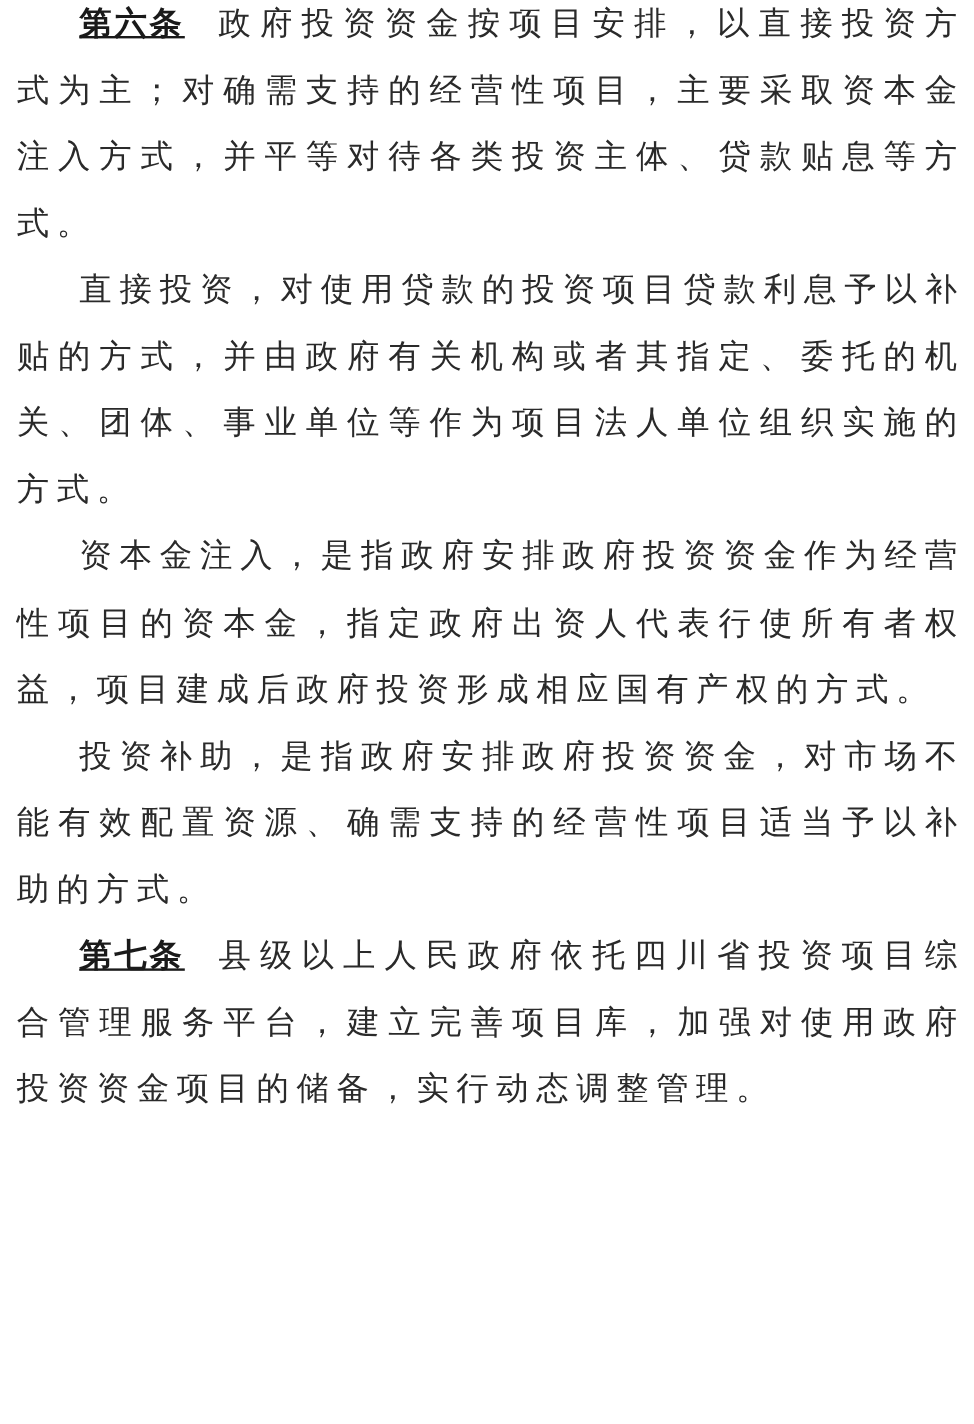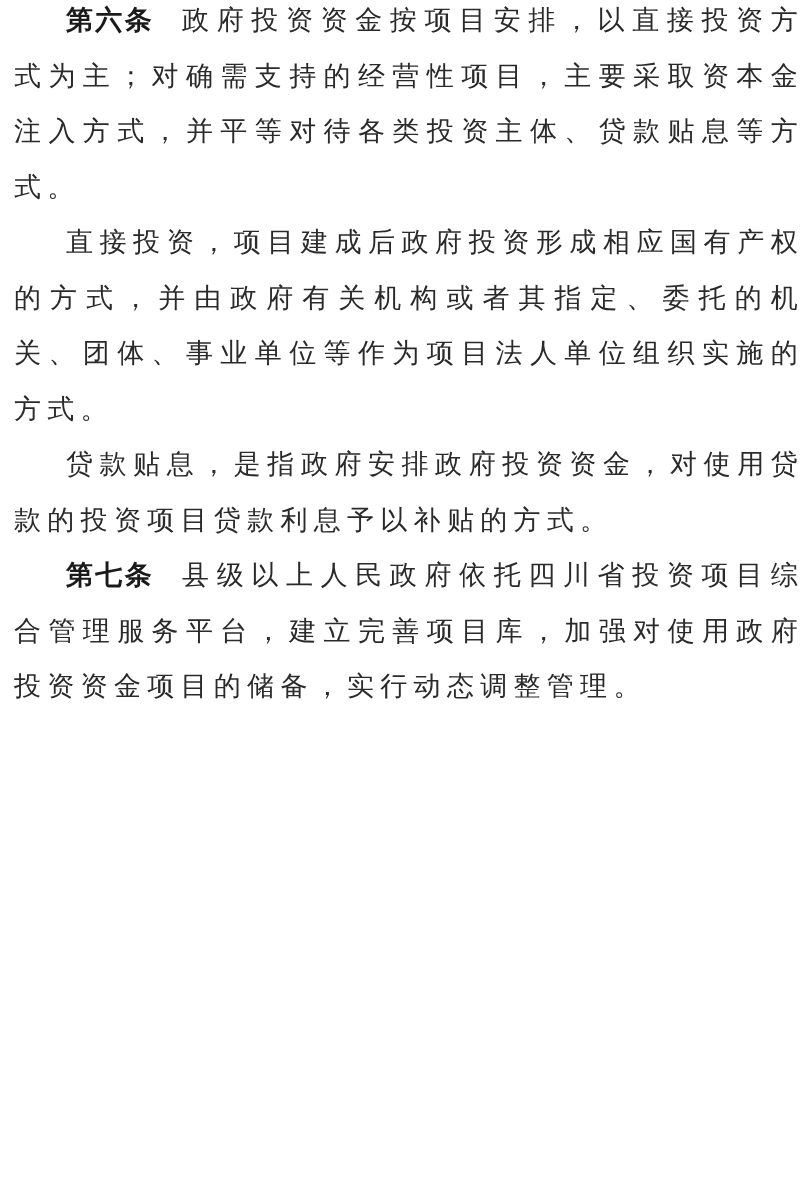--- a/index.html
+++ b/index.html
@@ -5,25 +5,26 @@
   html, body { margin: 0; padding: 0; background: #ffffff; }
   body { width: 812px; height: 1187px; overflow: hidden; position: relative;
          font-family: "DejaVu Serif", "Liberation Serif", serif; color: #2a2a2a; }
   .page { position: absolute; left: 0; top: 0; width: 812px; }
   .para { position: relative; margin: 0; padding: 0 0 0 14px; width: 790px;
           font-size: 27px; line-height: 55.5px; letter-spacing: 6.3px;
           text-indent: 52px; text-align: justify; text-align-last: left;
           font-weight: 300; }
   .para + .para { margin-top: 0; }
   .art { font-family: "DejaVu Sans", "Liberation Sans", sans-serif; font-weight: bold;
-         letter-spacing: 1px; color: #1a1a1a; margin-right: 28px; }
+         letter-spacing: 1px; color: #1a1a1a; margin-right: 28px; text-decoration: underline; }
   .p1 { margin-top: -8px; }
 </style>
 </head>
 <body>
 
 <div class="page">
   <p class="para p1"><span class="art">第六条</span><span>政府投资资金按项目安排，以直接投资方式为主；对确需支持的经营性项目，主要采取资本金注入方式，并平等对待各类投资主体、贷款贴息等方式。</span></p>
-  <p class="para"><span>直接投资，项目建成后政府投资形成相应国有产权的方式，并由政府有关机构或者其指定、委托的机关、团体、事业单位等作为项目法人单位组织实施的方式。</span></p>
-  <p class="para"><span>贷款贴息，是指政府安排政府投资资金，对使用贷款的投资项目贷款利息予以补贴的方式。</span></p>
+  <p class="para"><span>直接投资，对使用贷款的投资项目贷款利息予以补贴的方式，并由政府有关机构或者其指定、委托的机关、团体、事业单位等作为项目法人单位组织实施的方式。</span></p>
+  <p class="para"><span>资本金注入，是指政府安排政府投资资金作为经营性项目的资本金，指定政府出资人代表行使所有者权益，项目建成后政府投资形成相应国有产权的方式。</span></p>
+  <p class="para"><span>投资补助，是指政府安排政府投资资金，对市场不能有效配置资源、确需支持的经营性项目适当予以补助的方式。</span></p>
   <p class="para"><span class="art">第七条</span><span>县级以上人民政府依托四川省投资项目综合管理服务平台，建立完善项目库，加强对使用政府投资资金项目的储备，实行动态调整管理。</span></p>
 
 </div>
 
 </body></html>

